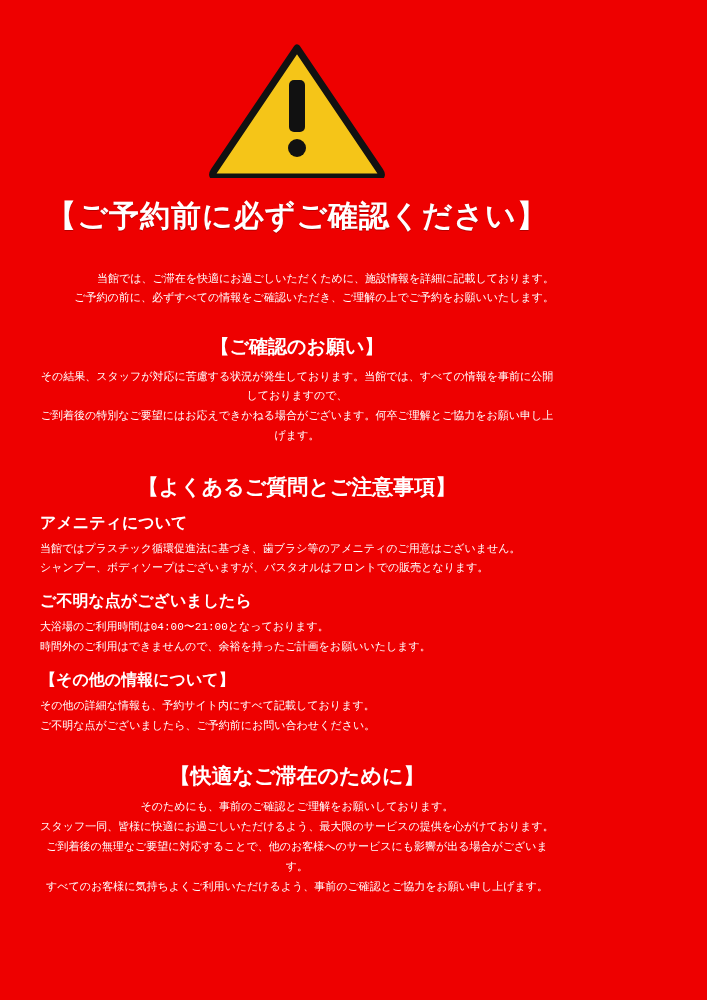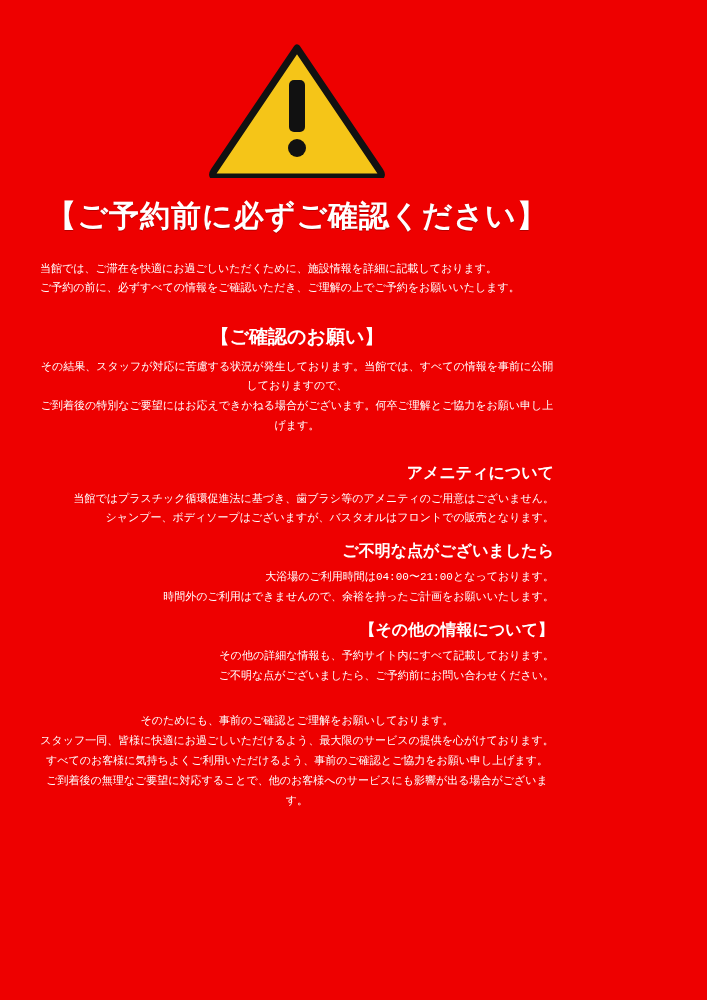--- a/index.html
+++ b/index.html
@@ -32,22 +32,22 @@
   .main-title {
     margin: 14px 0 0 0;
     text-align: center;
     font-size: 30px;
     font-weight: bold;
     letter-spacing: 1px;
     color: #ffffff;
     text-shadow: 0 1px 0 rgba(0,0,0,0.25);
   }
   .intro {
-    margin-top: 22px;
-    text-align: left;
+    margin-top: 32px;
+    text-align: right;
     font-size: 11px;
     line-height: 1.75;
     color: #ffffff;
   }
   .section {
     margin-top: 26px;
     text-align: center;
     font-family: Liberation Mono, monospace;
   }
   .section-heading {
@@ -59,21 +59,21 @@
   .section-heading.big {
     font-size: 21px;
   }
   .section-body {
     font-size: 11px;
     line-height: 1.8;
     color: #ffffff;
   }
   .faq-block {
     margin-top: 12px;
-    text-align: right;
+    text-align: left;
   }
   .faq-heading {
     font-size: 16px;
     font-weight: bold;
     margin: 0 0 6px 0;
     color: #ffffff;
   }
   .faq-body {
     font-size: 11px;
     line-height: 1.8;
@@ -105,20 +105,21 @@
 
   <div class="section">
     <h2 class="section-heading">【ご確認のお願い】</h2>
     <div class="section-body">
       <span class="line">その結果、スタッフが対応に苦慮する状況が発生しております。当館では、すべての情報を事前に公開しておりますので、</span>
       <span class="line">ご到着後の特別なご要望にはお応えできかねる場合がございます。何卒ご理解とご協力をお願い申し上げます。</span>
     </div>
   </div>
 
   <div class="section">
+    <h2 class="section-heading big">【よくあるご質問とご注意事項】</h2>
 
     <div class="faq-block">
       <h3 class="faq-heading">アメニティについて</h3>
       <div class="faq-body">
         <span class="line">当館ではプラスチック循環促進法に基づき、歯ブラシ等のアメニティのご用意はございません。</span>
         <span class="line">シャンプー、ボディソープはございますが、バスタオルはフロントでの販売となります。</span>
       </div>
     </div>
 
 
@@ -133,21 +134,22 @@
     <div class="faq-block">
       <h3 class="faq-heading">【その他の情報について】</h3>
       <div class="faq-body">
         <span class="line">その他の詳細な情報も、予約サイト内にすべて記載しております。</span>
         <span class="line">ご不明な点がございましたら、ご予約前にお問い合わせください。</span>
       </div>
     </div>
   </div>
 
   <div class="section">
+    <h2 class="section-heading big">【快適なご滞在のために】</h2>
     <div class="section-body">
       <span class="line">そのためにも、事前のご確認とご理解をお願いしております。</span>
       <span class="line">スタッフ一同、皆様に快適にお過ごしいただけるよう、最大限のサービスの提供を心がけております。</span>
+      <span class="line">ご到着後の無理なご要望に対応することで、他のお客様へのサービスにも影響が出る場合がございます。</span>
       <span class="line">すべてのお客様に気持ちよくご利用いただけるよう、事前のご確認とご協力をお願い申し上げます。</span>
-      <span class="line">ご到着後の無理なご要望に対応することで、他のお客様へのサービスにも影響が出る場合がございます。</span>
     </div>
   </div>
 
 </div>
 
 </body></html>

